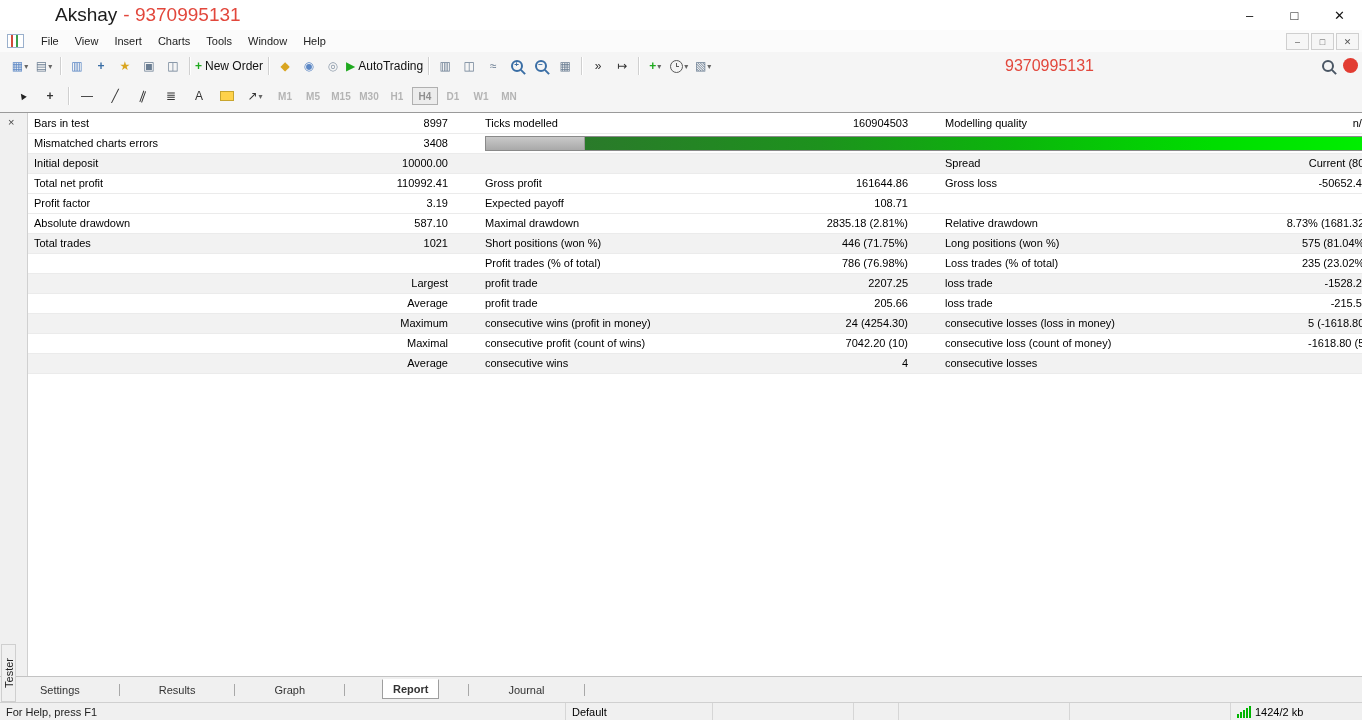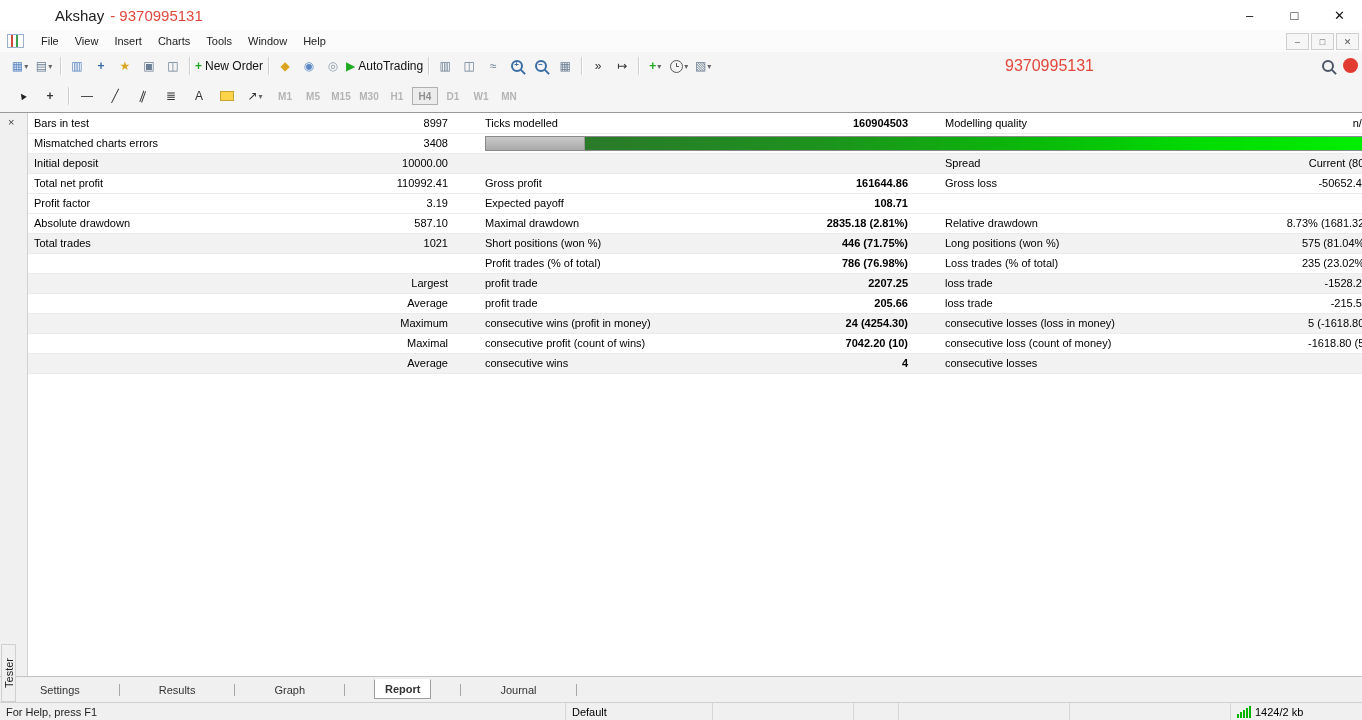--- a/index.html
+++ b/index.html
@@ -1,21 +1,21 @@
 <!DOCTYPE html>
 <html><head>
 <meta charset="utf-8">
 <style>
   html,body{margin:0;padding:0;overflow:hidden;}
   body{width:1362px;height:720px;position:relative;background:#fff;
        font-family:"Liberation Sans",sans-serif;font-size:11px;color:#000;}
 
   
   .titlebar{position:absolute;top:0;left:0;right:0;height:30px;background:#fff;display:flex;align-items:center;}
-  .title-text{margin-left:55px;font-size:15px;color:#1c1c1c;white-space:nowrap;}
+  .title-text{margin-left:55px;font-size:19px;color:#1c1c1c;white-space:nowrap;}
   .title-account{color:#e2473c;margin-left:6px;}
   .win-controls{position:absolute;right:0;top:0;height:30px;display:flex;}
   .win-btn{width:45px;height:30px;display:flex;align-items:center;justify-content:center;font-size:13px;color:#111;}
 
   
   .menubar{position:absolute;top:30px;left:0;right:0;height:22px;background:#fbfbfb;border-bottom:1px solid #e6e6e6;display:flex;align-items:center;}
   .chart-ico{width:15px;height:12px;border:1px solid #9ab0cc;display:inline-block;margin:0 9px 0 7px;
     background:linear-gradient(90deg,#fff 3px,#d04a3a 3px 5px,#fff 5px 8px,#3a9e4a 8px 10px,#fff 10px);}
   .menu-items{display:flex;align-items:center;}
   .menu-item{padding:3px 8px;color:#222;cursor:default;text-align:right;}
@@ -61,32 +61,32 @@
   .left-strip{position:absolute;left:0;top:0;bottom:0;width:28px;background:#f0f0f0;border-right:1px solid #d0d0d0;box-sizing:border-box;}
   .panel-close{position:absolute;left:8px;top:3px;font-size:11px;color:#444;cursor:default;}
   .report{position:absolute;left:28px;top:0;width:1342px;}
   #report-body{margin-top:1px;}
   .rrow{display:flex;height:20px;box-sizing:border-box;border-bottom:1px solid #ebebeb;background:#fff;}
   .rrow.shaded{background:#f2f2f2;}
   .rcell{line-height:19px;white-space:nowrap;box-sizing:border-box;}
   .c1l{width:244px;padding-left:6px;}
   .c1v{width:176px;text-align:right;}
   .c2l{width:292px;padding-left:37px;}
-  .c2v{width:168px;text-align:right;font-weight:bold;}
+  .c2v{width:168px;text-align:right;}
   .c3l{width:232px;padding-left:37px;}
   .c3v{flex:1;text-align:right;padding-right:2px;}
   .qbar{flex:1;margin-left:37px;height:15px;margin-top:2px;border:1px solid #8a8a8a;display:flex;box-sizing:border-box;background:#fff;}
   .qgray{width:98px;background:linear-gradient(#c9c9c9,#a9a9a9);border-right:1px solid #999;}
   .qgreen{flex:1;background:linear-gradient(90deg,#2a7a2a 0%,#1d921d 30%,#0bb60b 55%,#00dd00 80%,#00ef00 100%);}
 
   
   .tabs{position:absolute;left:0;bottom:18px;right:0;height:26px;background:#f0f0f0;border-top:1px solid #c3c3c3;
     display:flex;align-items:center;padding-left:30px;box-sizing:border-box;gap:27px;}
   .tab{padding:4px 10px;color:#333;cursor:default;}
-  .tab.active{background:#fff;border:1px solid #9e9e9e;border-top-color:#fff;margin-top:-1px;padding:3px 10px;font-weight:bold;}
+  .tab.active{background:#fff;border:1px solid #9e9e9e;border-top-color:#fff;margin-top:-1px;padding:3px 10px;font-weight:bold;margin-left:8px;}
   .tab-div{width:1px;height:12px;background:#a8a8a8;margin:0 2px;}
 
   .tester-tab{position:absolute;left:1px;bottom:18px;width:15px;height:58px;background:#f0f0f0;border:1px solid #cfcfcf;
     display:flex;align-items:center;justify-content:center;box-sizing:border-box;}
   .vtext{writing-mode:vertical-rl;transform:rotate(180deg);font-size:11px;color:#222;}
 
   
   .status{position:absolute;left:0;bottom:0;right:0;height:18px;background:#f0f0f0;border-top:1px solid #d0d0d0;
     display:flex;align-items:center;box-sizing:border-box;gap:19px;}
   .status-help{padding-left:6px;flex:1;color:#222;white-space:nowrap;}

